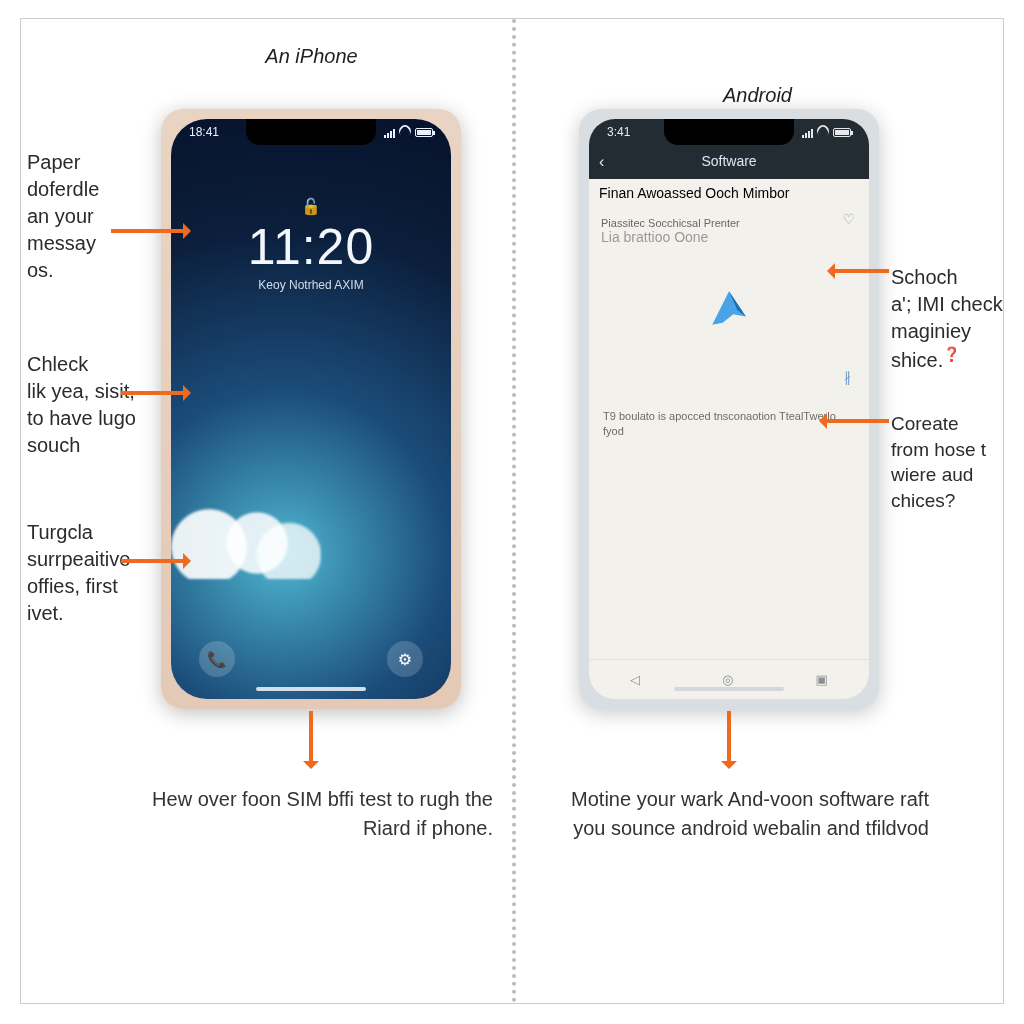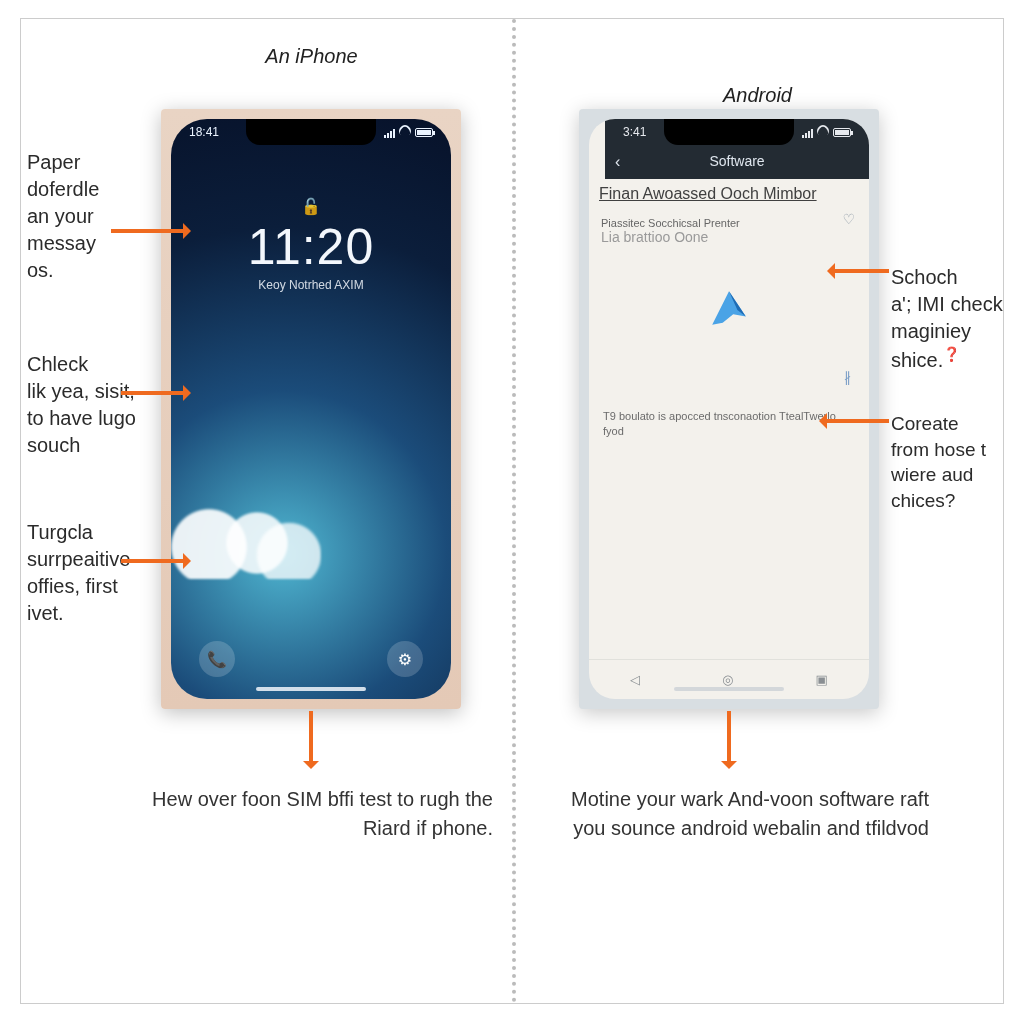--- a/index.html
+++ b/index.html
@@ -5,21 +5,21 @@
   * { box-sizing: border-box; margin: 0; padding: 0; }
   html, body { width: 1024px; height: 1024px; font-family: -apple-system, Helvetica, Arial, sans-serif; background: #fff; color: #222; }
   .page { width: 1024px; height: 1024px; position: relative; overflow: hidden; padding: 18px 20px 20px 20px; }
   .frame { border: 1px solid #ccc; width: 100%; height: 100%; position: relative; }
   .divider { position: absolute; top: 0; bottom: 0; left: 50%; width: 0; border-left: 4px dotted #bbb; }
   .col-title { position: absolute; top: 26px; font-size: 20px; font-weight: 400; text-align: center; width: 50%; font-style: italic; }
   .title-left { left: 0; padding-left: 90px; }
   .title-right { left: 50%; margin-top: 39px; }
 
   
-  .phone { position: absolute; top: 90px; width: 300px; height: 600px; border-radius: 4px; }
+  .phone { position: absolute; top: 90px; width: 300px; height: 600px; border-radius: 22px; }
   .phone-ip { left: 140px; background: linear-gradient(#e9d4c4,#e4c9b6); box-shadow: 0 4px 20px rgba(0,0,0,.25); }
   .phone-ad { left: 558px; background: #d8dee2; box-shadow: 0 4px 20px rgba(0,0,0,.22); }
   .screen { position: absolute; inset: 10px; border-radius: 36px; overflow: hidden; }
   .ip-screen { background: radial-gradient(circle at 40% 75%, #4fb6d1 0%, #1b4c7a 35%, #0b1e3b 70%, #07122a 100%); }
   .ad-screen { background: #f3f1ec; border-radius: 26px; }
   .notch { position: absolute; top: 0; left: 50%; transform: translateX(-50%); width: 130px; height: 26px; background: #000; border-bottom-left-radius: 14px; border-bottom-right-radius: 14px; z-index: 3; }
   .ad-notch { width: 130px; height: 26px; }
   .status { position: absolute; top: 6px; left: 0; right: 0; display: flex; justify-content: space-between; padding: 0 18px; font-size: 12px; z-index: 2; }
   .ip-status { color: #eaf3ff; }
   .ad-status { color: #e6e9ee; }
@@ -35,24 +35,24 @@
   .lock-area { position: absolute; top: 78px; left: 0; right: 0; text-align: center; color: #f3f7fc; }
   .lock-ico { font-size: 16px; opacity:.9; }
   .clock { font-size: 50px; font-weight: 300; letter-spacing: 1px; margin-top: 2px; }
   .ksub { font-size: 12px; opacity:.85; margin-top: 2px; }
   .clouds { position: absolute; bottom: 120px; left: -10px; width: 160px; height: 80px; background: radial-gradient(circle at 30% 60%, rgba(255,255,255,.9) 0 30%, transparent 32%), radial-gradient(circle at 60% 55%, rgba(255,255,255,.85) 0 28%, transparent 30%), radial-gradient(circle at 80% 70%, rgba(255,255,255,.75) 0 22%, transparent 24%); filter: blur(1px);}
   .round-btn { position: absolute; bottom: 22px; width: 36px; height: 36px; border-radius: 50%; background: rgba(255,255,255,.18); color: #fff; display:flex; align-items:center; justify-content:center; font-size:16px;}
   .rb-left { left: 28px; } .rb-right { right: 28px; }
   .home-ind { position:absolute; bottom:8px; left:50%; transform:translateX(-50%); width:110px; height:4px; border-radius:4px; background:#e7edf5; opacity:.9;}
 
   
-  .ad-top { position:absolute; top:0; left:16px; right:0; height:60px; background:#232b33; color:#dfe6ee; z-index:1; }
+  .ad-top { position:absolute; top:0; left:0; right:0; height:60px; background:#232b33; color:#dfe6ee; z-index:1; }
   .ad-back { position:absolute; top:34px; left:10px; font-size:16px; color:#dfe6ee; }
   .ad-title { position:absolute; top:34px; left:0; right:0; text-align:center; font-size:14px; }
-  .ad-blue { position:absolute; top:66px; left:10px; right:10px; font-size:16px; color:#404040;text-decoration:underline; }
+  .ad-blue { position:absolute; top:66px; left:10px; right:10px; font-size:14px; color:#000000; }
   .ad-section { position:absolute; top:94px; left:12px; right:12px; }
   .ad-vip { font-size:22px; font-weight:500; }
   .ad-sub1 { font-size:11px; color:#666; margin-top:4px;}
   .ad-sub2 { font-size:14px; color:#9a9a9a; }
   .ad-heart { position:absolute; right:14px; top:92px; font-size:14px; color:#9aa5af;}
   .ad-ico { position:absolute; top:168px; left:50%; transform:translateX(-50%); width:42px; height:42px; }
   .ad-ico svg { width:100%; height:100%; }
   .ad-bt { position:absolute; right:18px; top:250px; color:#7da0c7; font-size:14px;}
   .ad-body { position:absolute; top:290px; left:14px; right:14px; font-size:11px; color:#6b6b6b; line-height:1.4;}
   .ad-nav { position:absolute; bottom:0; left:0; right:0; height:40px; border-top:1px solid #e1e1dc; display:flex; align-items:center; justify-content:space-around; color:#8a8f93; font-size:13px;}

